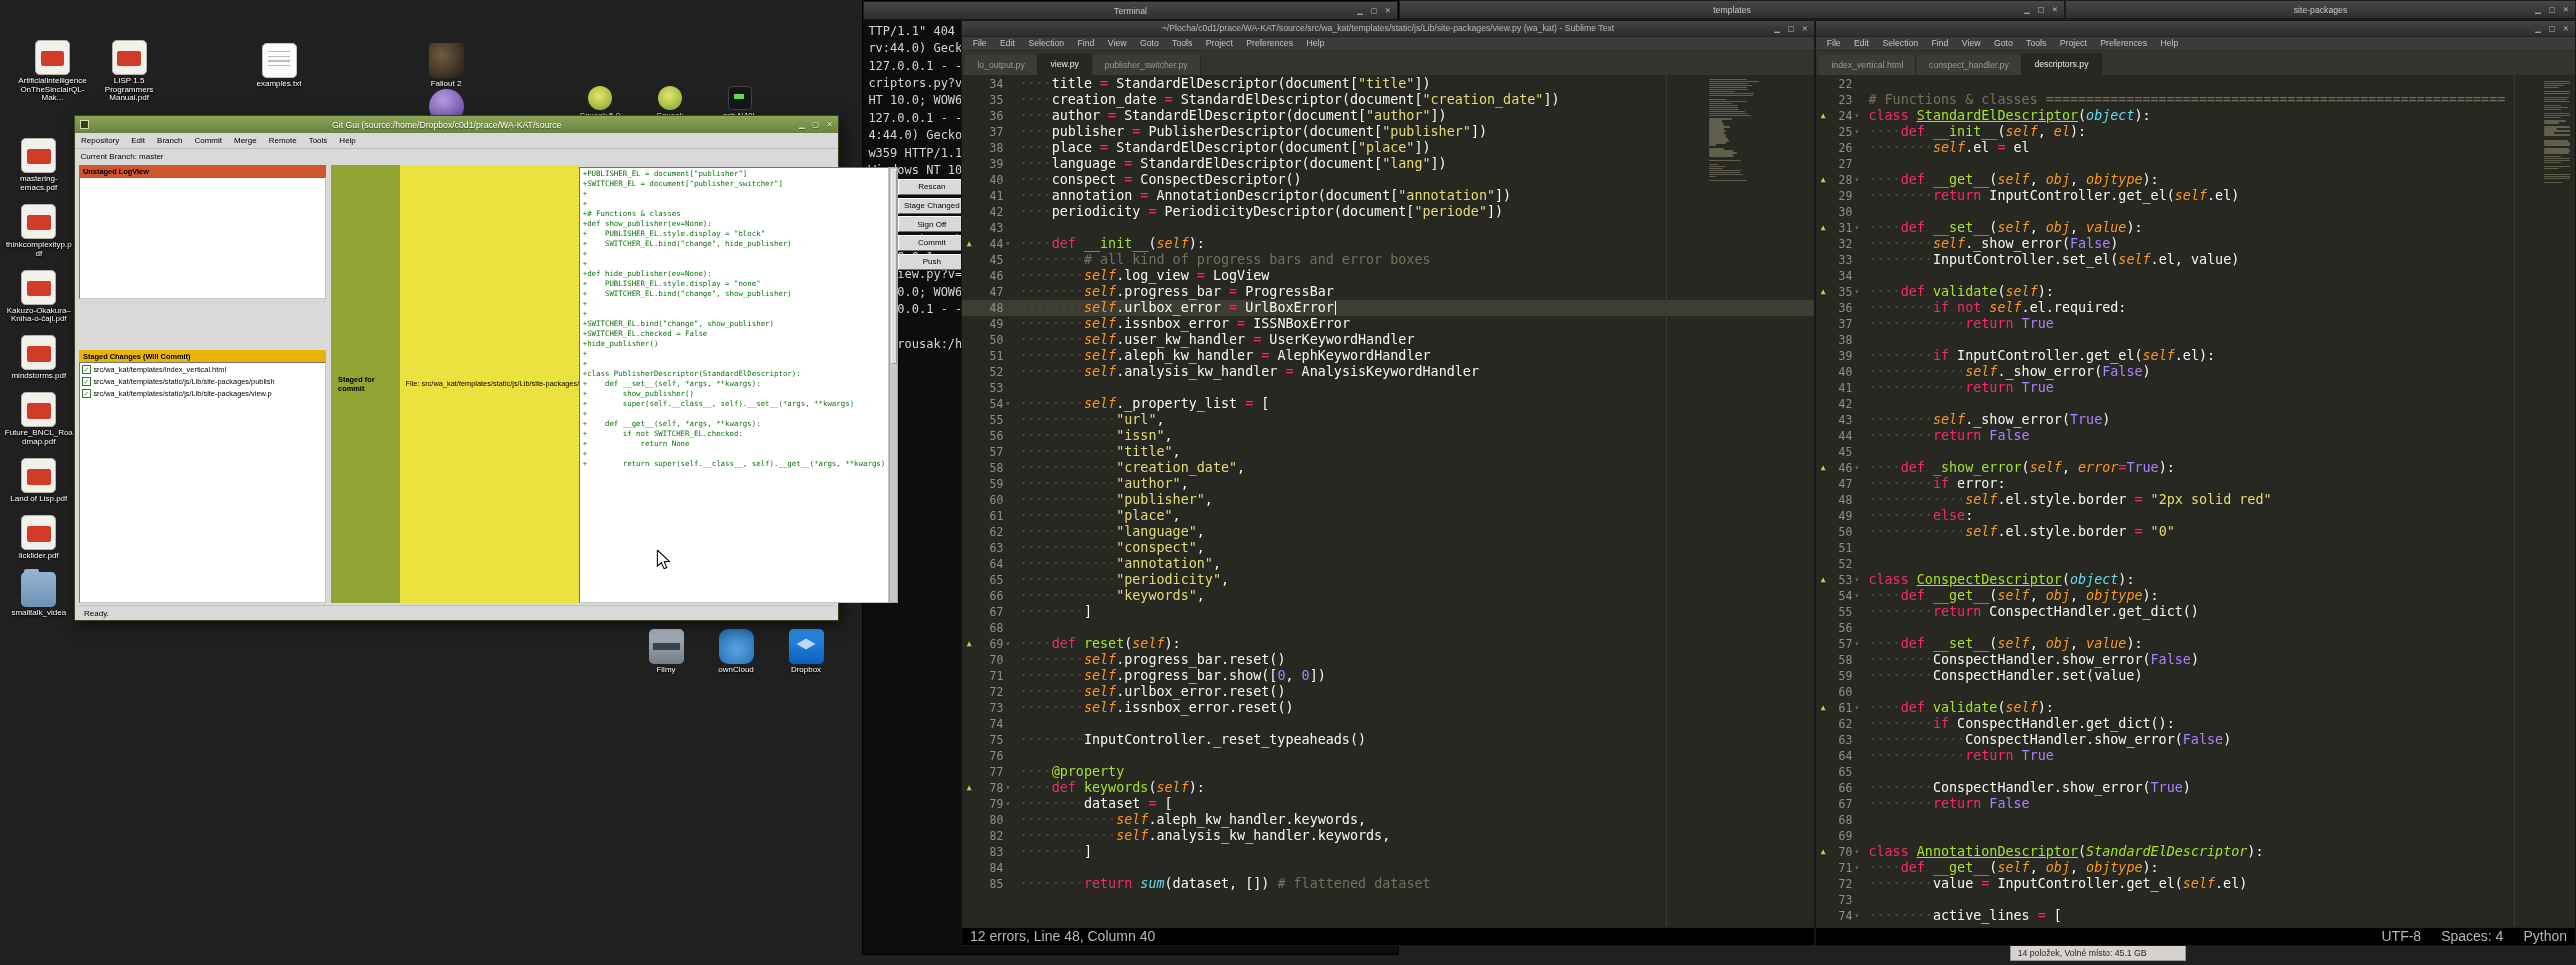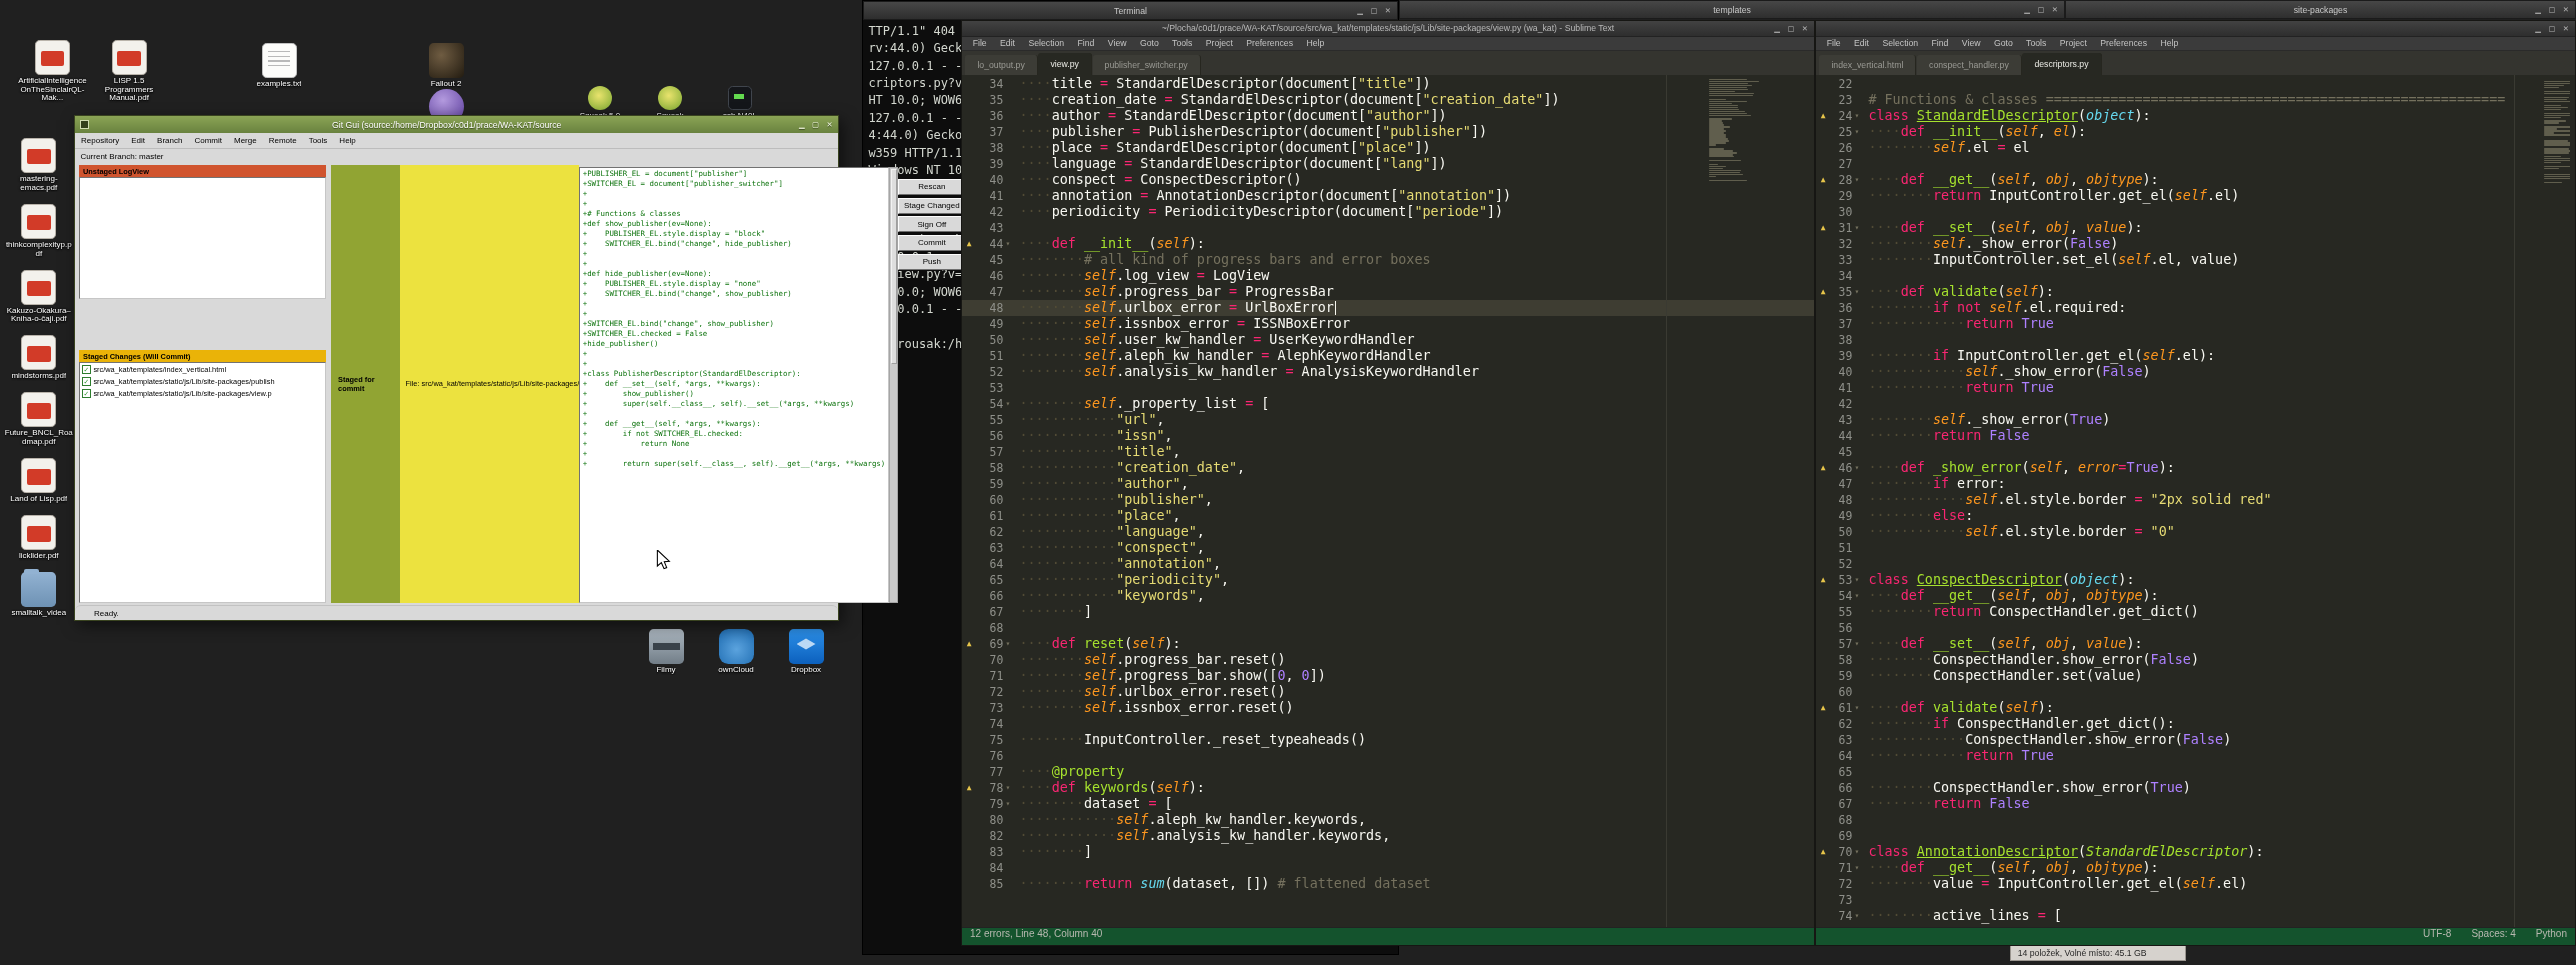--- a/index.html
+++ b/index.html
@@ -97,21 +97,21 @@
            font-size:8px; font-family:"Liberation Sans", sans-serif; }
   .commitright { flex:1; display:flex; flex-direction:column; min-width:0; }
   .cmrow { flex:0 0 10.7px; display:flex; align-items:center; font-size:7.4px; }
   .radios { margin-left:auto; display:flex; gap:10.7px; align-items:center; }
   .radio { display:flex; align-items:center; gap:2.7px;font-style:italic; }
   .rdot { width:7.4px; height:7.4px; border-radius:50%; border:0.7px solid #555; background:#fff; position:relative; }
   .rdot.sel::after { content:""; position:absolute; inset:1.3px; background:#222; border-radius:50%; }
   .commitbox { flex:1; background:#fff; border:1.3px inset #c6c6c6; font-family:"DejaVu Sans Mono", monospace;
                font-size:8px; padding:2px 2.7px; }
   .tcaret { display:inline-block; width:0.7px; height:8.7px; background:#000; vertical-align:text-bottom; }
-  .gg-status { flex:0 0 14.8px; display:flex; align-items:center; padding:0 19px; border-top:0.7px solid #c2c2c2;border-radius:6px; }
+  .gg-status { flex:0 0 14.8px; display:flex; align-items:center; padding:0 9px; border-top:0.7px solid #c2c2c2;border-radius:6px; }
 
   
   .sublime { background:#272822; border:0.7px solid #161613; display:flex; flex-direction:column; }
   #sublime1 { left:961px; top:19.5px; width:854px; height:926px; z-index:3; }
   #sublime2 { left:1815px; top:19.5px; width:761px; height:926px; z-index:4; }
   .sl-title { flex:0 0 16px; background:linear-gradient(#424242,#2e2e2e); color:#b9b9b9; font-size:8.7px;
               display:flex; align-items:center; justify-content:center; position:relative; border-bottom:0.7px solid #222; }
   .sl-menu { flex:0 0 14.8px; background:#3b3b3b; display:flex; align-items:center; padding-left:4px; border-bottom:0.7px solid #2a2a2a; }
   .sl-menu span { color:#c4c4c4; font-size:8.7px; padding:0 6.7px; }
   .sl-tabs { flex:0 0 23.5px; background:#34342f; display:flex; align-items:flex-end; padding-left:3.4px; }
@@ -133,22 +133,22 @@
   .t-fu{color:#a6e22e; text-decoration:underline;} .t-fi{color:#a6e22e; font-style:italic;}
   .t-o{color:#fd971f; font-style:italic;} .t-s{color:#e6db74;} .t-c{color:#75715e;}
   .t-n{color:#ae81ff;} .t-b{color:#66d9ef; font-style:italic;}
   .caret { display:inline-block; width:1.3px; height:13.4px; background:#f8f8f0; vertical-align:middle; margin-left:0.7px; }
   .ruler { position:absolute; top:0; bottom:0; width:0.7px; background:#3a3a32; }
   #sublime1 .ruler { left:704px; } #sublime2 .ruler { left:698px; }
   .minimap { position:absolute; top:4px; overflow:hidden; }
   #sublime1 .minimap { left:747px; width:54px; }
   #sublime2 .minimap { right:5.4px; width:25.5px; }
   .mrow { height:1.3px; background:#605e4d; margin-bottom:0.7px; border-radius:0.7px; }
-  .sl-status { flex:0 0 18px; background:#14532d; border-top:0.7px solid #222; display:flex; align-items:flex-start;
-               padding:0 8px; color:#b8b8b0; font-size:10px; }
+  .sl-status { flex:0 0 18px; background:#000000; border-top:0.7px solid #222; display:flex; align-items:center;
+               padding:0 8px; color:#b8b8b0; font-size:14px; }
   .sl-status .right { margin-left:auto; display:flex; gap:20px; }
 
   
   #fmbar { left:2010px; top:945px; width:176px; height:16px; background:#d6d2cd; border:0.7px solid #9a958f;
            display:flex; align-items:center; padding:0 6.7px; font-size:8.7px; color:#272727; z-index:2; white-space:nowrap; overflow:hidden; }
   #cursor { position:absolute; left:656px; top:550px; z-index:50; }
 </style>
 </head>
 <body>
 

